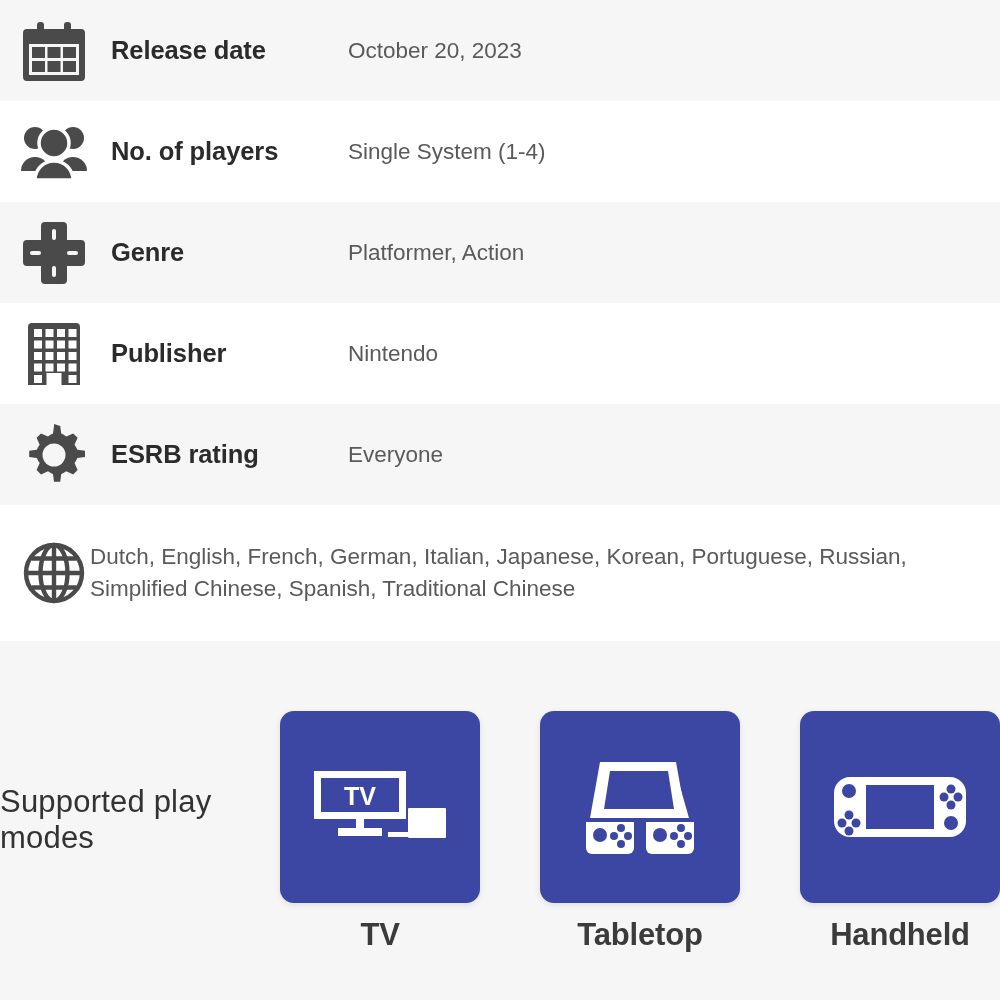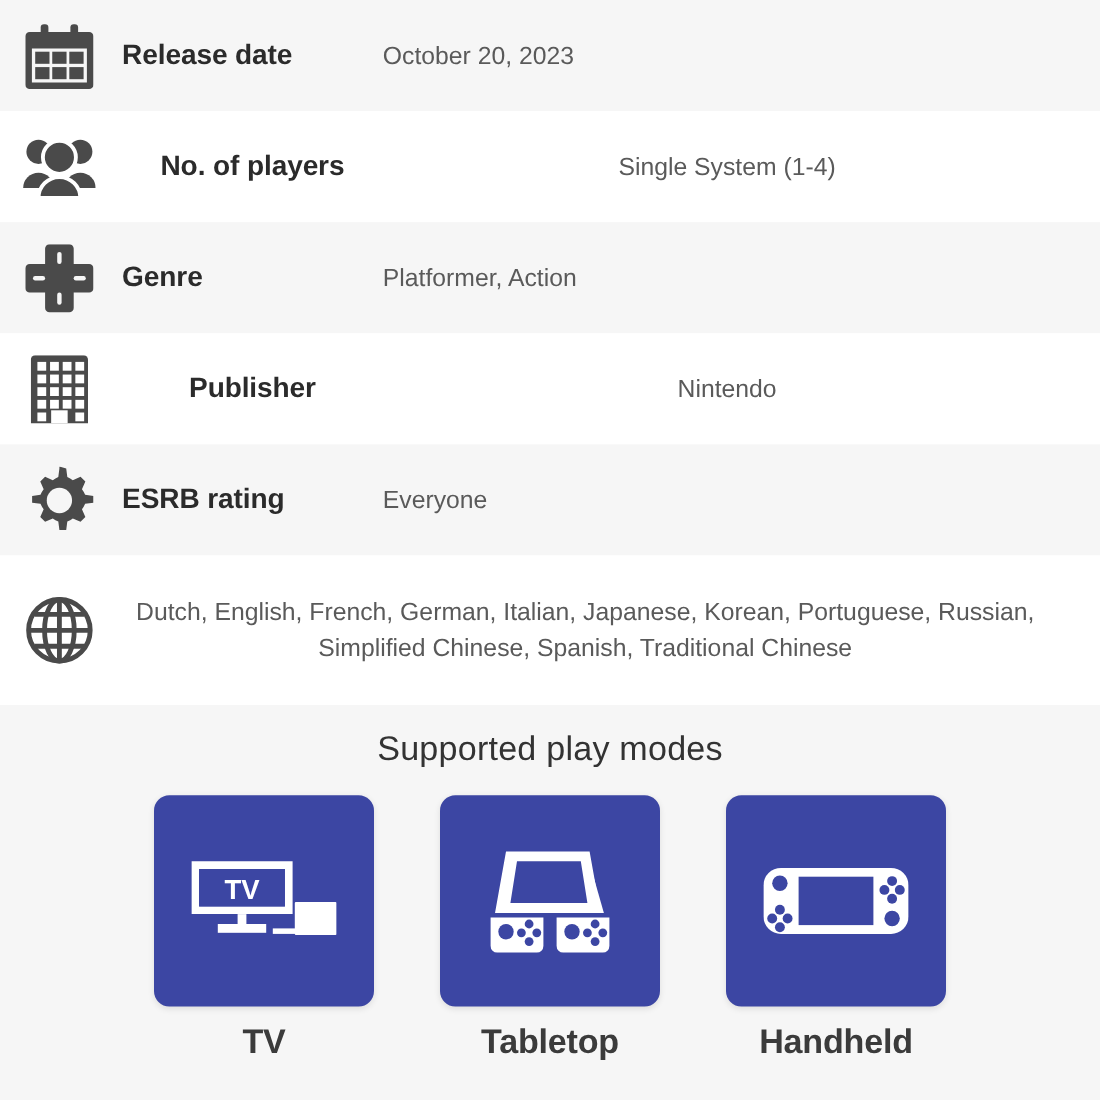--- a/index.html
+++ b/index.html
@@ -30,21 +30,21 @@
     width: 100%;
   }
   .spec-row {
     display: flex;
     align-items: center;
     box-sizing: border-box;
     width: 100%;
     padding: 0 0 0 18px;
   }
   .spec-row.alt { background: #f6f6f6; }
-  .spec-row.plain { background: #ffffff; text-align: center; }
+  .spec-row.plain { background: #ffffff; }
 
   .row-h101 { height: 101px; }
   .row-lang { min-height: 136px; padding-top: 6px; padding-bottom: 6px; }
 
   .spec-icon {
     width: 72px;
     flex: 0 0 72px;
     display: flex;
     align-items: center;
     justify-content: center;
@@ -70,21 +70,21 @@
     color: #5a5a5a;
     line-height: 1.42;
     padding-right: 26px;
   }
 
   
   .play-modes {
     flex: 1 1 auto;
     background: #f6f6f6;
     display: flex;
-    flex-direction: column;
+    flex-direction: row;
     align-items: center;
     padding-top: 22px;
     box-sizing: border-box;
   }
   .pm-title {
     font-size: 31px;
     color: #333333;
     letter-spacing: 0.2px;
     margin-bottom: 24px;
   }

